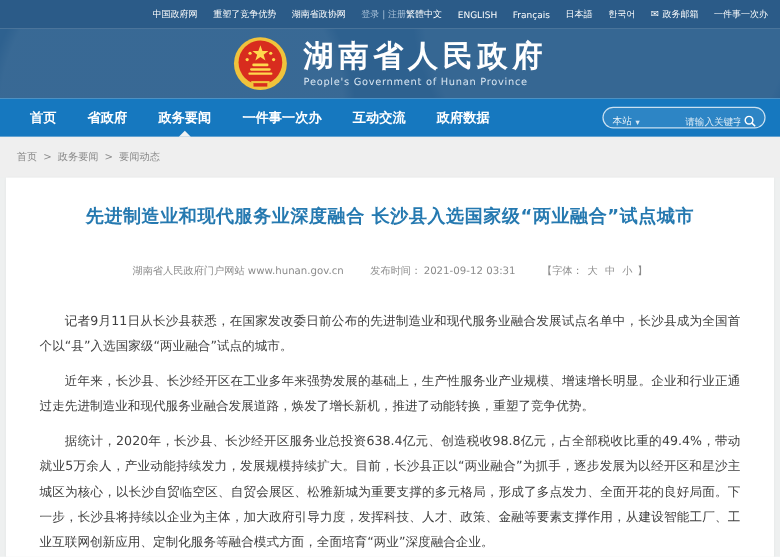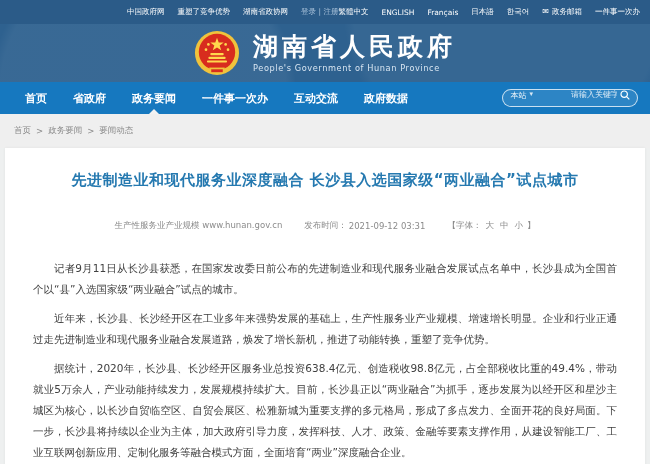--- a/index.html
+++ b/index.html
@@ -52,21 +52,21 @@
   }
   .nav-item.active::after {
     content: ""; position: absolute; left: 50%; bottom: 0; transform: translateX(-50%);
     border-left: 5px solid transparent; border-right: 5px solid transparent;
     border-bottom: 5px solid #f2f2f2;
   }
   .search-pill {
     margin-left: auto; height: 18px; min-width: 98px;
     border: 1px solid rgba(255,255,255,0.75); border-radius: 10px;
     background: rgba(255,255,255,0.10);
-    display: flex; align-items: flex-start; gap: 3px; padding: 0 7px;
+    display: flex; align-items: flex-end; gap: 3px; padding: 0 7px;
     color: #ecf4fa; font-size: 8px;
   }
   .search-pill .caret { font-size: 7px; color: #d8e8f4; }
   .search-pill input {
     border: 0; background: transparent; outline: none;
     width: 46px; font-size: 8px; color: #ffffff; font-family: "DejaVu Sans", sans-serif; margin-left: 35px;
   }
   .search-pill input::placeholder { color: #dcebf6; }
   .mag { flex: 0 0 auto; margin-left: auto; }
 
@@ -169,21 +169,21 @@
   <span>&gt;</span>
   <a>政务要闻</a>
   <span>&gt;</span>
   <span>要闻动态</span>
 </div>
 
 <div class="card">
   <div class="art-title">先进制造业和现代服务业深度融合 长沙县入选国家级“两业融合”试点城市</div>
 
   <div class="art-meta">
-    <span class="seg">生产性服务业产业规模 www.hunan.gov.cn</span>
+    <span class="seg">湖南省人民政府门户网站 www.hunan.gov.cn</span>
     <span class="seg">
       <span>发布时间：</span>
       <span>2021-09-12 03:31</span>
     </span>
     <span class="seg">
       <span>【字体：</span>
       <a>大</a>
       <a>中</a>
       <a>小</a>
       <span>】</span>

